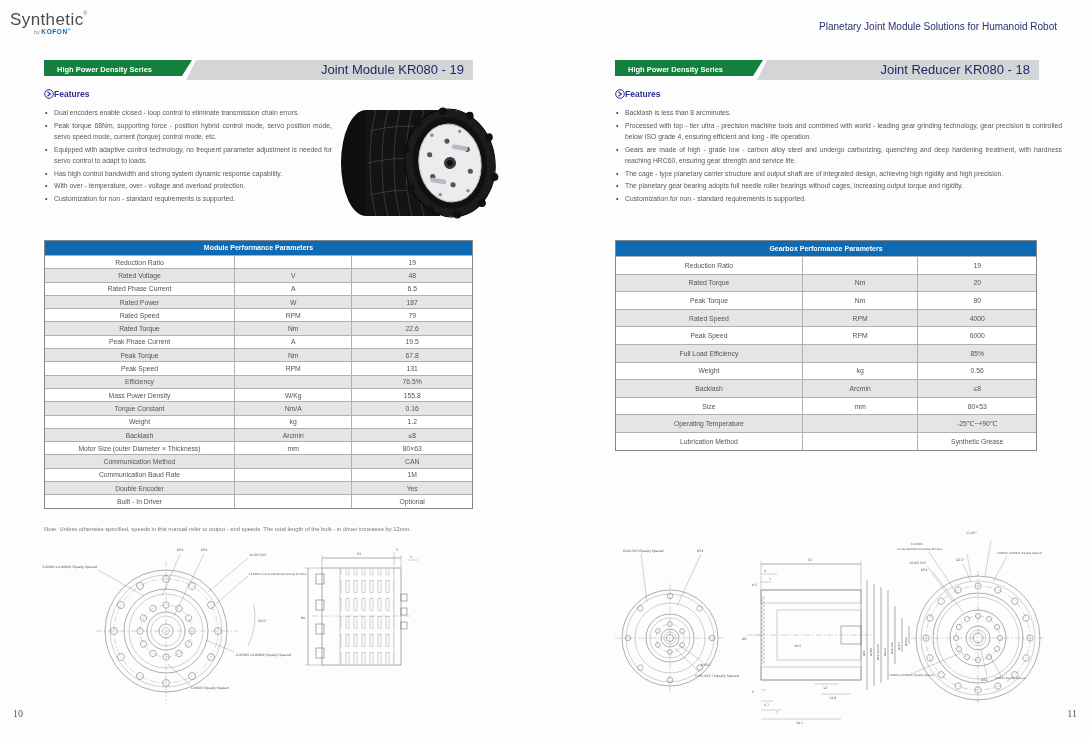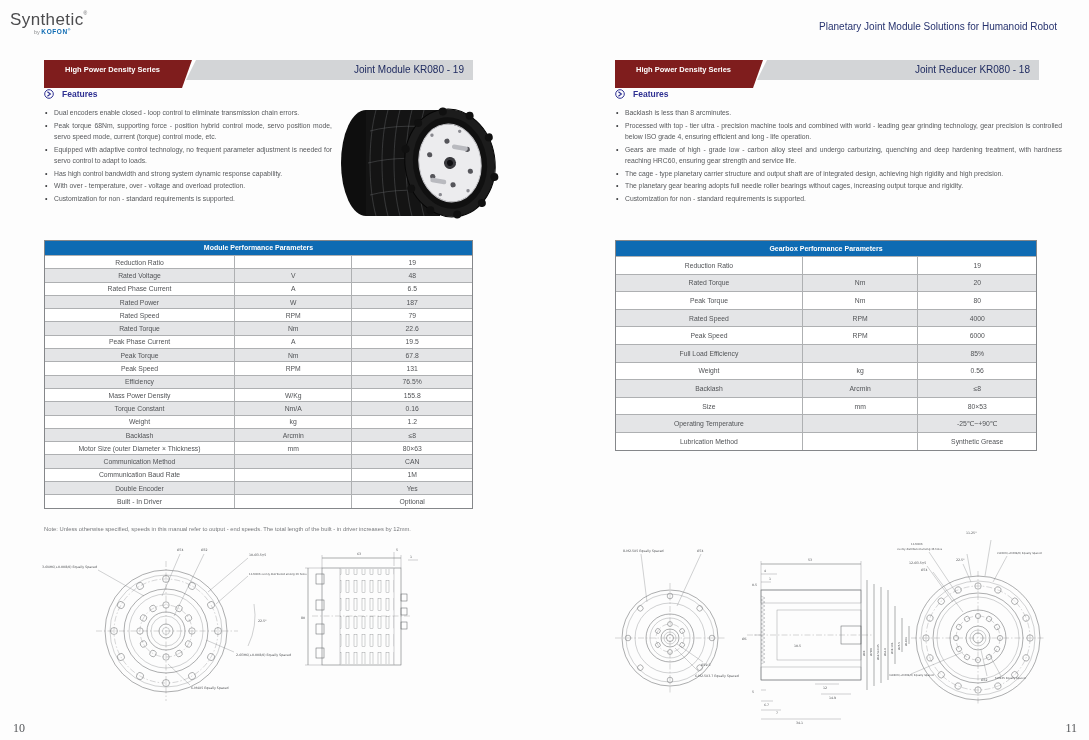--- a/index.html
+++ b/index.html
@@ -12,29 +12,29 @@
   .logo-name sup{font-size:5px;vertical-align:10px;color:#6a6a6c;}
   .logo-by{margin-top:-2px;margin-left:24px;font-size:5.5px;color:#8a8c8e;}
   .logo-kofon{font-weight:bold;color:#0e6bb3;font-size:6.5px;letter-spacing:.6px;}
   .logo-kofon sup{font-size:3.5px;vertical-align:3px;}
 
   
   .doc-title{position:absolute;top:21px;right:32px;font-size:10px;color:#27336f;}
 
   
   .banner{position:absolute;top:60px;height:20px;background:#d3d5d7;}
-  .banner-model{position:absolute;right:9px;top:0;line-height:20px;font-size:10px;color:#1f2b60;}
+  .banner-model{position:absolute;right:9px;top:0;line-height:20px;font-size:13px;color:#1f2b60;}
   .banner-slash{position:absolute;left:0;top:0;height:20px;width:152px;background:#fff;
                 clip-path:polygon(0 0,100% 0,calc(100% - 10px) 100%,0 100%);}
-  .banner-blue{position:absolute;left:0;top:0;height:28px;width:148px;background:#7f1d1d;
+  .banner-blue{position:absolute;left:0;top:0;height:16px;width:148px;background:#15803d;
                clip-path:polygon(0 0,100% 0,calc(100% - 10px) 100%,0 100%);
-               color:#fff;font-size:7.5px;font-weight:bold;line-height:20px;padding-left:21px;box-sizing:border-box;}
-
-  
-  .features-head{position:absolute;display:flex;align-items:center;gap:8px;color:#2e3092;font-weight:bold;font-size:8.5px;}
+               color:#fff;font-size:7.5px;font-weight:bold;line-height:20px;padding-left:13px;box-sizing:border-box;}
+
+  
+  .features-head{position:absolute;display:flex;align-items:center;gap:0;color:#2e3092;font-weight:bold;font-size:8.5px;}
   .features-icon{width:10px;height:10px;display:inline-block;}
   ul.features{position:absolute;margin:0;padding:0;list-style:none;}
   ul.features li{position:relative;padding-left:10px;margin-bottom:1.5px;font-size:6.8px;line-height:11.2px;
                  color:#57595c;text-align:justify;}
   ul.features li::before{content:"•";position:absolute;left:1px;top:0;font-size:7px;color:#3c3e40;}
 
   
   .ptable{position:absolute;background:#fff;border:1px solid #85878a;box-sizing:border-box;}
   .ptable-header{background:#0e6bb3;color:#fff;font-weight:bold;text-align:center;font-size:7px;}
   .table-left .ptable-header{height:14px;line-height:14px;}
@@ -46,21 +46,21 @@
   .tcell{box-sizing:border-box;display:flex;align-items:center;justify-content:center;
          font-size:6.8px;color:#525457;overflow:hidden;white-space:nowrap;}
   .tcell.c0{width:44.5%;border-right:1px solid #aeb0b2;}
   .tcell.c1{width:27.5%;border-right:1px solid #aeb0b2;}
   .tcell.c2{width:28%;}
 
   
   .note{position:absolute;font-size:5.8px;color:#77797c;}
 
   
-  .page-num{position:absolute;top:708px;font-size:12px;color:#55575a;font-family:"Liberation Serif",serif;margin-top:13px;}
+  .page-num{position:absolute;top:708px;font-size:10px;color:#55575a;font-family:"Liberation Serif",serif;}
 
   
   .drawing{position:absolute;}
   .drawing text{font-size:3.2px;fill:#4e5053;font-family:"DejaVu Sans",sans-serif;}
   .drawing text.tiny{font-size:2.6px;}
   .dln{stroke:#5a5c5f;stroke-width:.5;fill:none;}
   .dthin{stroke:#7a7c7f;stroke-width:.35;fill:none;}
   .dctr{stroke:#8a8c8f;stroke-width:.35;fill:none;stroke-dasharray:6 2 1.5 2;}
   .dhole{stroke:#5a5c5f;stroke-width:.45;fill:none;}
 </style>

